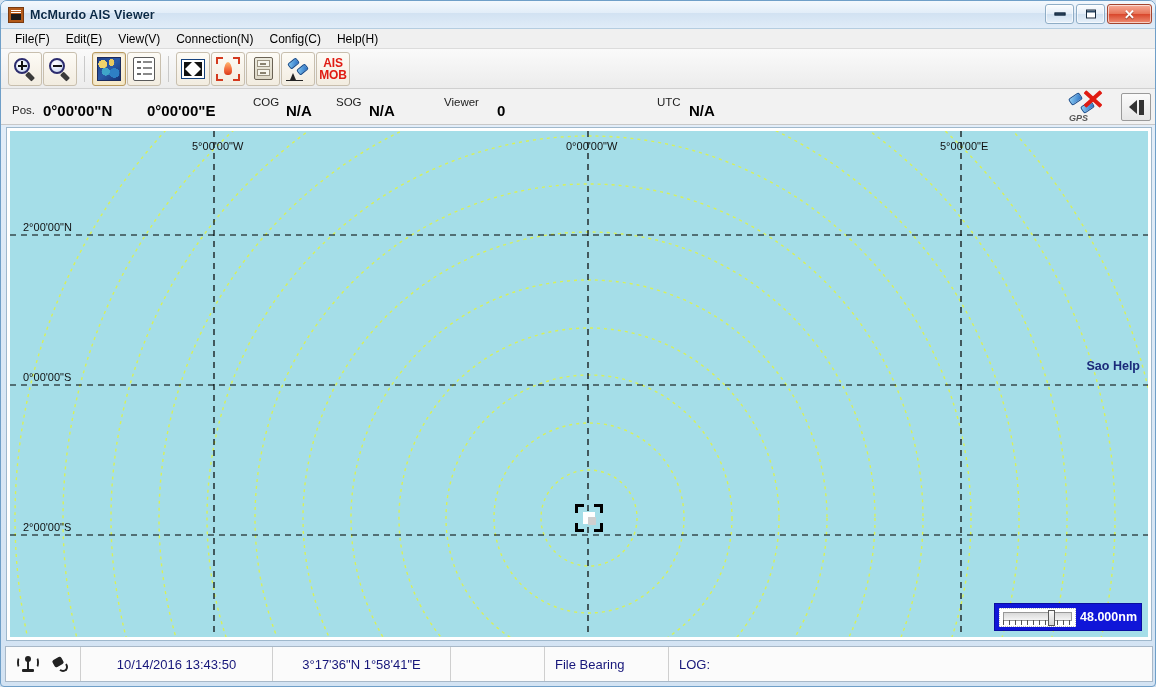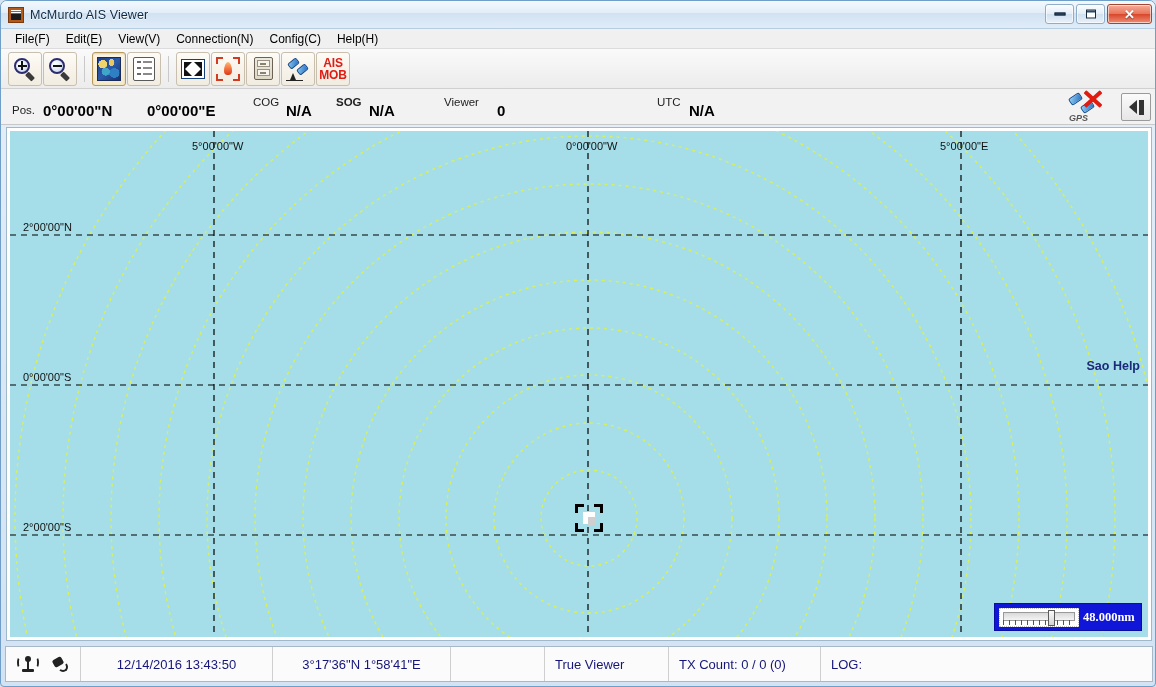--- a/index.html
+++ b/index.html
@@ -33,20 +33,21 @@
     content:""; position:absolute; left:2px; top:2px; right:2px; height:5px;
     background: repeating-linear-gradient(to bottom,#fff 0 1px,#b35a1a 1px 2px);
   }
   #app-icon::after{
     content:""; position:absolute; left:2px; bottom:2px; right:2px; height:6px;
     background:#1a1a1a;
   }
   #title-text {
     font-size:12.5px; color:#0b2a47; letter-spacing:.1px;
     text-shadow:0 1px 0 rgba(255,255,255,.9);
+    font-weight:bold;
   }
   .winbtns { position:absolute; right:5px; top:3px; display:flex; gap:2px; }
   .winbtn {
     width:29px; height:20px; border:1px solid #8fadc6; border-radius:3px;
     background: linear-gradient(to bottom,#fcfdfe 0%,#e4eef8 48%,#cfe0f0 50%,#e8f1fa 100%);
     position:relative; box-shadow:inset 0 0 0 1px rgba(255,255,255,.6);
   }
   .winbtn.close {
     width:45px; border:1px solid #a4452f;
     background: linear-gradient(to bottom,#f6ad9a 0%,#e8765a 48%,#d8452a 50%,#ef8e74 100%);
@@ -242,21 +243,21 @@
     background:#fff;border:3px solid #fff;
   }
   #center-marker .core::after{
     content:"";position:absolute;left:2px;top:2px;width:8px;height:8px;background:#cfcfcf;
   }
 
   
   #scale-widget {
     position:absolute; right:6px; bottom:6px; height:28px; width:148px;
     background:#1016d8; border:1px solid #0a0ea0;
-    display:flex; align-items:center; padding:0 4px; gap:4px;font-family:Liberation Serif, serif;
+    display:flex; align-items:center; padding:0 4px; gap:4px;
   }
   #scale-slider {
     position:relative; width:80px; height:19px; background:#fff;
     border:1px dotted #bbb; display:flex; align-items:center; justify-content:center;
   }
   #scale-slider .trk { position:absolute; left:3px; right:3px; top:3px; height:9px;
       background:linear-gradient(to bottom,#d9d9d9,#f4f4f4); border:1px solid #999; }
   #scale-slider .ticks { position:absolute; left:3px; right:3px; bottom:1px; height:5px;
       background:repeating-linear-gradient(to right,#555 0 1px,transparent 1px 6px); }
   #scale-slider .thumb {
@@ -389,21 +390,21 @@
       </span>
     </div>
   </div>
 
   <div id="navbar">
     <span class="nv nv-lbl" style="left:11px;  bottom:8px;">Pos.</span>
     <span class="nv nv-val" style="left:42px;">0°00'00"N</span>
     <span class="nv nv-val" style="left:146px;">0°00'00"E</span>
     <span class="nv nv-lbl" style="left:252px; bottom:16px;">COG</span>
     <span class="nv nv-val" style="left:285px;">N/A</span>
-    <span class="nv nv-lbl" style="left:335px; bottom:16px;font-weight:bold;">SOG</span>
+    <span class="nv nv-lbl" style="left:335px; bottom:16px;">SOG</span>
     <span class="nv nv-val" style="left:368px;">N/A</span>
     <span class="nv nv-lbl" style="left:443px; bottom:16px;">Viewer</span>
     <span class="nv nv-val" style="left:496px;">0</span>
     <span class="nv nv-lbl" style="left:656px; bottom:16px;">UTC</span>
     <span class="nv nv-val" style="left:688px;">N/A</span>
 
     <div id="gps-icon">
       <i class="p p1"></i>
         <i class="p p2"></i>
       <i class="x1"></i>
@@ -482,21 +483,20 @@
           <i class="w2"></i>
           <i class="dot"></i>
           <i class="mast"></i>
           <i class="base"></i>
       </span>
       <span class="ico-sat2">
         <i class="body"></i>
           <i class="arc"></i>
       </span>
     </div>
-    <div class="sb-cell" style="width:192px; justify-content:center;">12/14/2016 13:43:50</div>
+    <div class="sb-cell" style="width:192px; justify-content:center;">10/14/2016 13:43:50</div>
     <div class="sb-cell" style="width:178px; justify-content:center;">3°17'36"N   1°58'41"E</div>
     <div class="sb-cell" style="width:94px;"></div>
-    <div class="sb-cell" style="width:124px;">True Viewer</div>
-    <div class="sb-cell" style="width:152px;">TX Count: 0 / 0 (0)</div>
+    <div class="sb-cell" style="width:124px;">File Bearing</div>
     <div class="sb-cell noborder">LOG:</div>
   </div>
 
 </div>
 
 </body></html>

